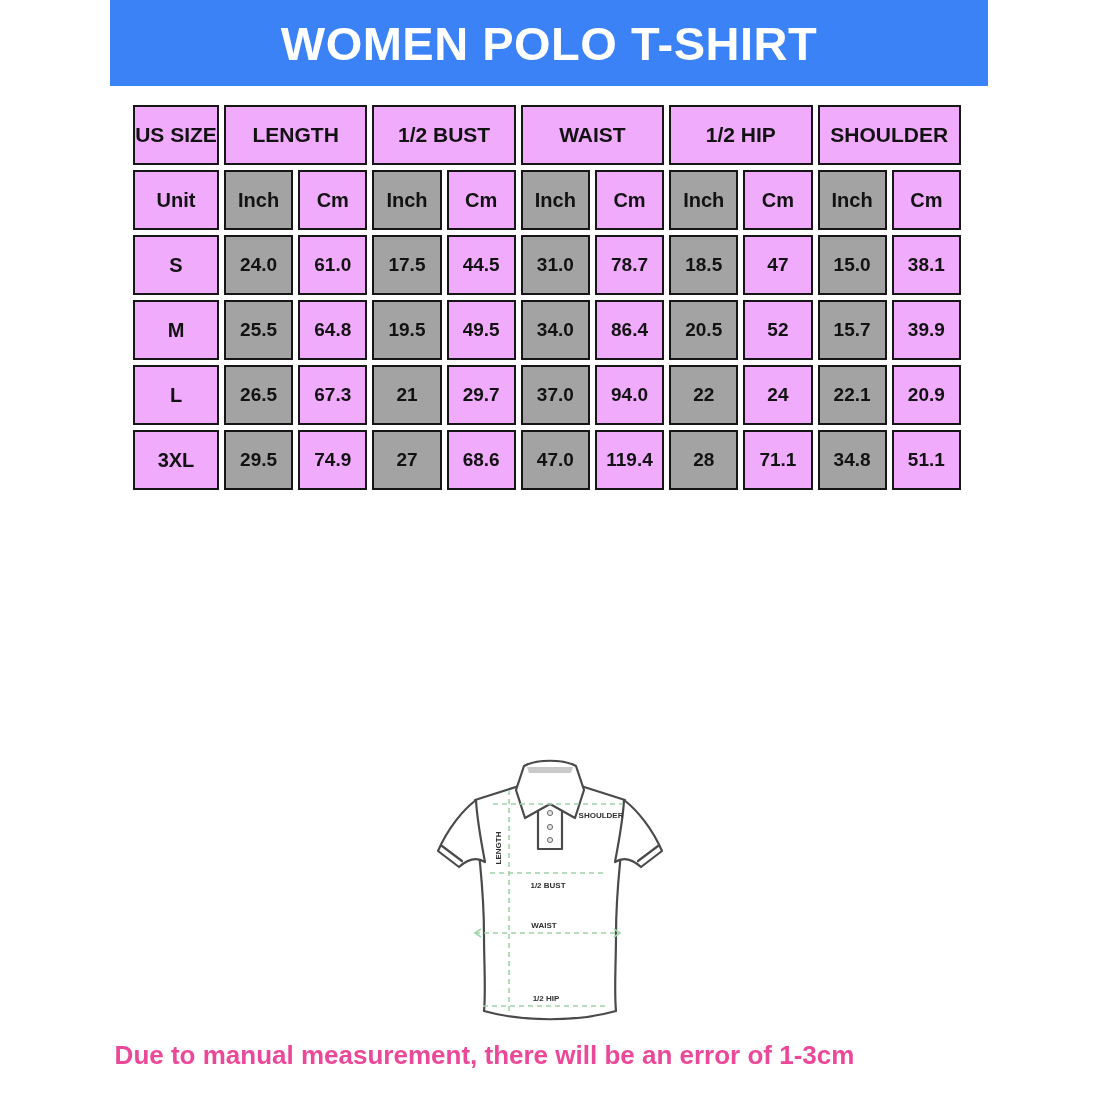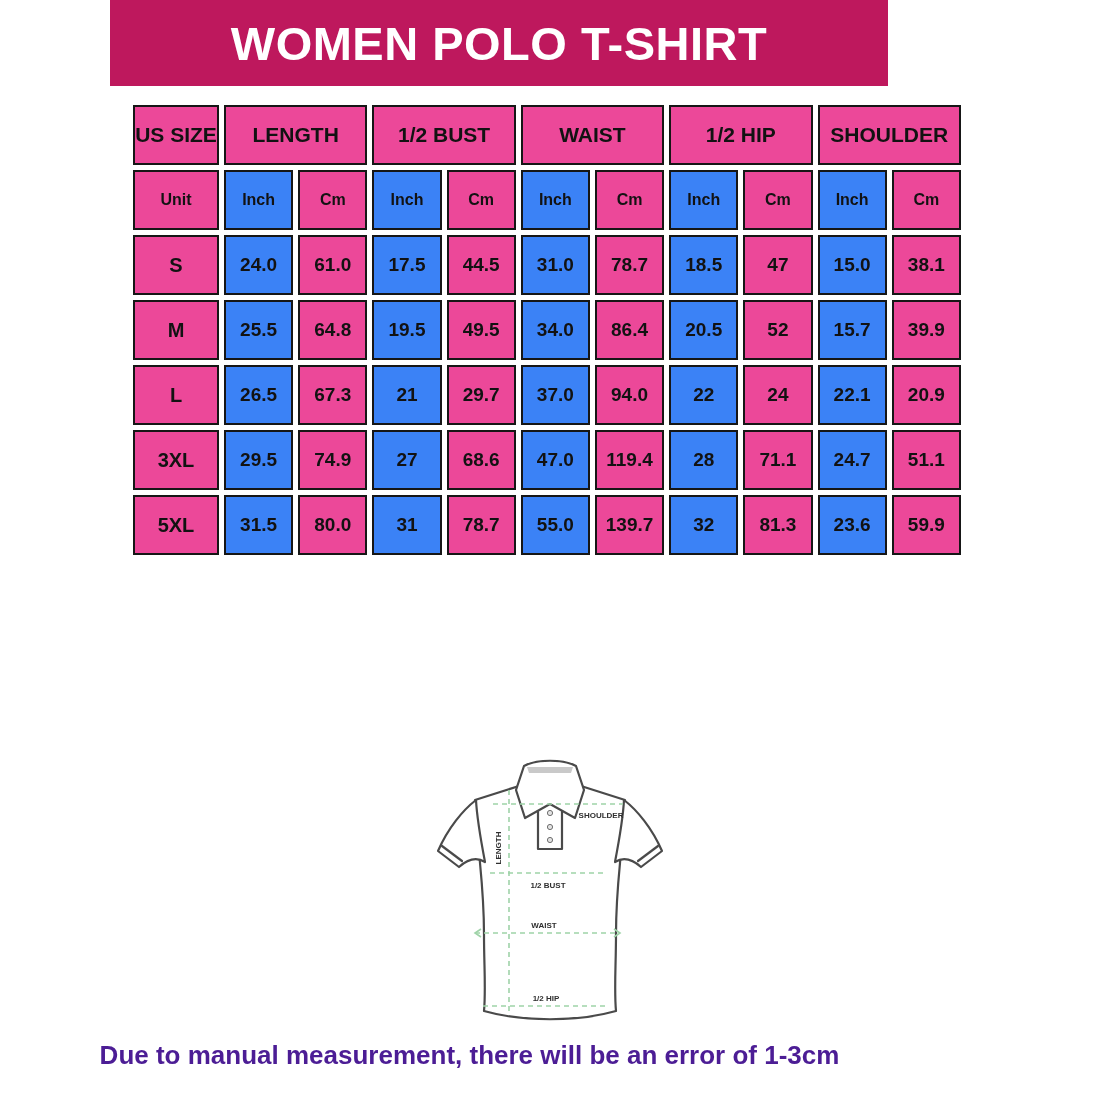--- a/index.html
+++ b/index.html
@@ -1,48 +1,48 @@
 <!DOCTYPE html>
 <html><head>
 <meta charset="utf-8">
 <style>
   html,body{margin:0;padding:0;}
   body{
     width:1100px;height:1100px;position:relative;background:#ffffff;
     font-family:"Liberation Sans",sans-serif;overflow:hidden;
   }
   .banner{
-    position:absolute;left:110px;top:0;width:778px;height:86px;
-    background:#be185d;display:flex;align-items:center;justify-content:center;
+    position:absolute;left:110px;top:0;width:878px;height:86px;
+    background:#3b82f6;display:flex;align-items:center;justify-content:center;
   }
   .banner h1{
     margin:0;color:#ffffff;font-size:47px;font-weight:bold;letter-spacing:.5px;white-space:nowrap;
   }
   table.size-table{
     position:absolute;left:128px;top:100px;width:838px;
     border-collapse:separate;border-spacing:5px;table-layout:fixed;
   }
   .col-size{width:86px;}
   table.size-table th,table.size-table td{
     border:2px solid #161616;height:56px;padding:0;
     text-align:center;vertical-align:middle;
     font-weight:bold;color:#121212;white-space:nowrap;
   }
   tr.group-row th{font-size:21px;}
-  tr.unit-row th{font-size:16px;}
+  tr.unit-row th{font-size:20px;}
   tbody th{font-size:20px;}
   tbody td{font-size:19px;}
-  .c-gray{background:#ec4899;}
-  .c-white{background:#3b82f6;}
+  .c-gray{background:#f0abfc;}
+  .c-white{background:#a3a3a3;}
   .diagram{
     position:absolute;left:415px;top:754px;width:310px;height:300px;
   }
   .note{
-    position:absolute;left:0;top:1040px;width:939px;margin:0;
-    text-align:center;color:#4c1d95;font-size:26px;font-weight:bold;
+    position:absolute;left:15px;top:1040px;width:939px;margin:0;
+    text-align:center;color:#ec4899;font-size:26px;font-weight:bold;
   }
 </style>
 </head>
 <body>
 
 <header class="banner">
   <h1>WOMEN POLO T-SHIRT</h1>
 </header>
 
 <table class="size-table">
@@ -116,35 +116,22 @@
       <tr>
         <th class="c-gray">3XL</th>
         <td class="c-white">29.5</td>
         <td class="c-gray">74.9</td>
         <td class="c-white">27</td>
         <td class="c-gray">68.6</td>
         <td class="c-white">47.0</td>
         <td class="c-gray">119.4</td>
         <td class="c-white">28</td>
         <td class="c-gray">71.1</td>
-        <td class="c-white">24.7</td>
+        <td class="c-white">34.8</td>
         <td class="c-gray">51.1</td>
-      </tr>
-      <tr>
-        <th class="c-gray">5XL</th>
-        <td class="c-white">31.5</td>
-        <td class="c-gray">80.0</td>
-        <td class="c-white">31</td>
-        <td class="c-gray">78.7</td>
-        <td class="c-white">55.0</td>
-        <td class="c-gray">139.7</td>
-        <td class="c-white">32</td>
-        <td class="c-gray">81.3</td>
-        <td class="c-white">23.6</td>
-        <td class="c-gray">59.9</td>
       </tr>
     </tbody>
 </table>
 
 <div class="diagram">
   <svg viewBox="0 0 310 300" width="310" height="300">
     <g fill="#ffffff" stroke="#4a4a4a" stroke-width="2.2" stroke-linejoin="round" stroke-linecap="round">
       <path d="M60,46 L104,32 C118,27 152,27 166,32 L210,46
            L205,109 C202,140 201,160 201,180 C201,212 199,236 201,257
            C162,268 108,268 69,257

